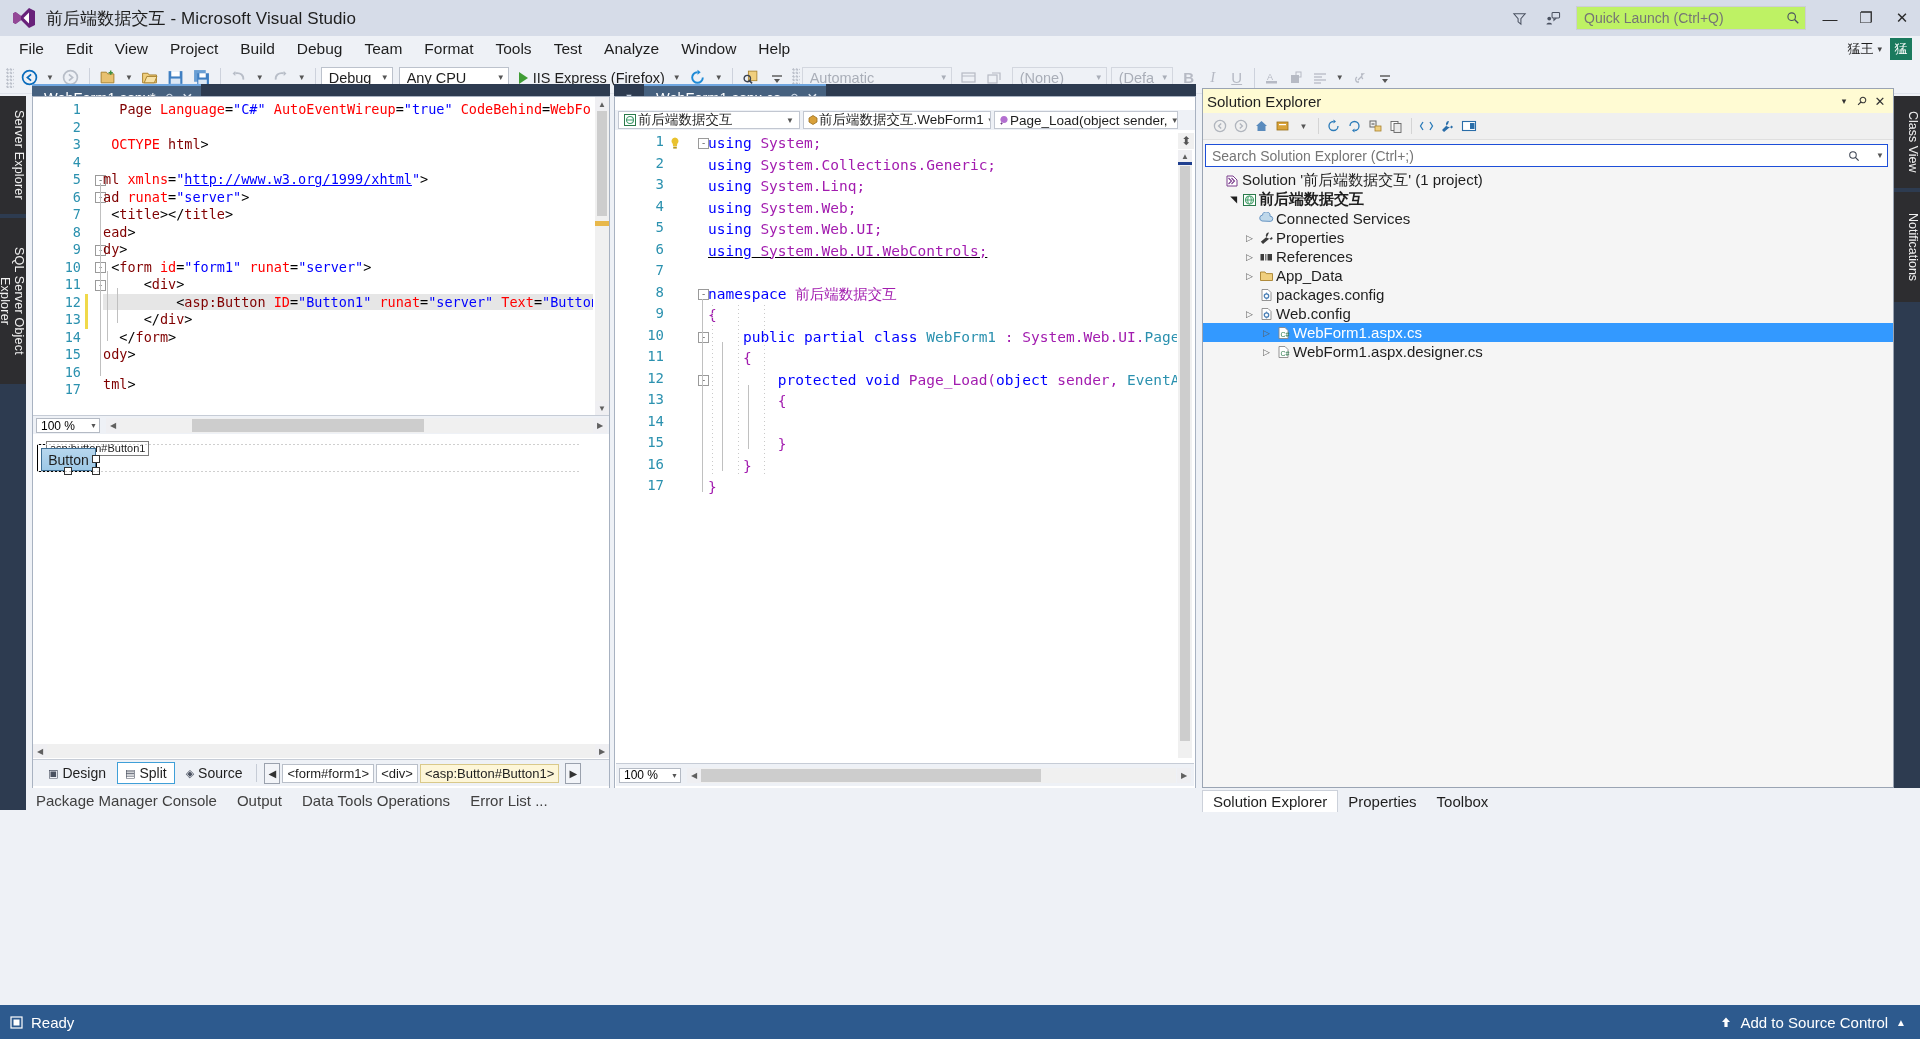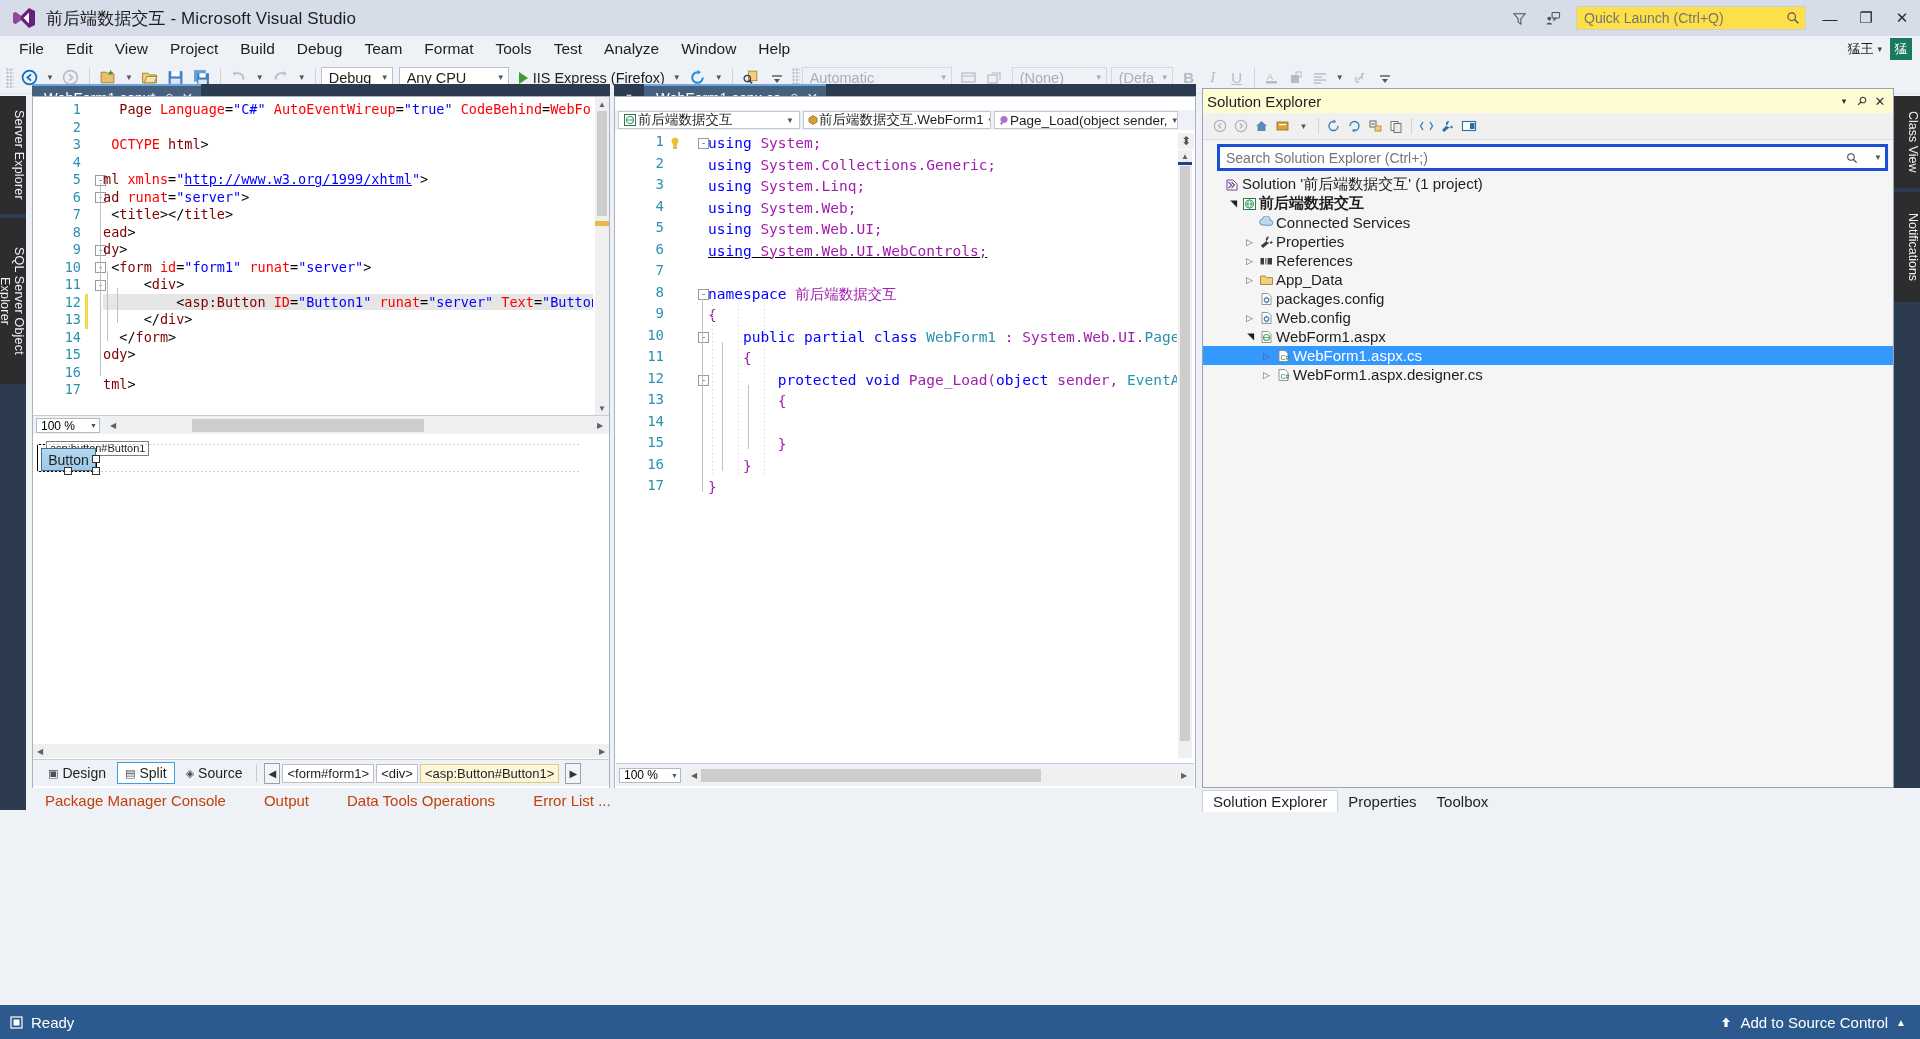--- a/index.html
+++ b/index.html
@@ -14,21 +14,21 @@
   #titlebar{
     position:absolute;left:0;top:0;width:1920px;height:36px;
     background:#d6dce8;display:flex;align-items:center;
   }
   #vs-logo{width:24px;height:22px;margin-left:12px;margin-right:10px;position:relative;}
   #vs-logo svg{display:block;}
   #title-text{font-size:17px;color:#1e1e1e;letter-spacing:.1px;}
   #titlebar-right{position:absolute;right:0;top:0;height:36px;display:flex;align-items:center;}
   .tb-icon{width:34px;height:30px;display:flex;align-items:center;justify-content:center;color:#4a5160;}
   #quick-launch{
-    width:230px;height:24px;background:#fde047;border:1px solid #ccced4;
+    width:230px;height:24px;background:#bef264;border:1px solid #ccced4;
     display:flex;align-items:center;margin:0 6px;box-sizing:border-box;
   }
   #quick-launch input{
     border:0;outline:0;background:transparent;flex:1;height:20px;
     font-family:"Liberation Sans",sans-serif;font-size:14px;color:#6f6f6f;padding-left:7px;
   }
   #ql-search{width:24px;display:flex;align-items:center;justify-content:center;color:#4a5160;}
   .win-btn{width:36px;height:30px;display:flex;align-items:center;justify-content:center;color:#2a2a2a;font-size:15px;}
   
   #menubar{
@@ -158,32 +158,32 @@
   .navcombo{height:18px;border:1px solid #c2c7d1;background:#fff;display:flex;align-items:center;
     font-size:13.5px;color:#1e1e1e;padding:0 2px 0 3px;box-sizing:border-box;overflow:hidden;white-space:nowrap;}
   .navcombo .nc-caret{font-size:8px;color:#555;margin-left:auto;padding:0 3px;}
   
   #se-pane{position:absolute;left:1202px;top:88px;width:692px;height:700px;background:#f5f5f5;
     border:1px solid #9aa4b3;box-sizing:border-box;}
   #se-header{height:24px;background:#fffbd3;display:flex;align-items:center;padding:0 4px;}
   #se-title{font-size:15px;color:#1e1e1e;flex:1;}
   #se-toolbar{height:26px;background:#f0f0f0;display:flex;align-items:center;padding-left:6px;border-bottom:1px solid #dfdfdf;}
   .se-tb{width:21px;height:21px;display:flex;align-items:center;justify-content:center;color:#4a5160;font-size:13px;}
-  #se-search{height:21px;margin:4px 5px 4px 14px;border:3px solid #1d4ed8;background:#fff;display:flex;align-items:center;gap:9px;}
+  #se-search{height:21px;margin:4px 5px 4px 2px;border:1px solid #1d4ed8;background:#fff;display:flex;align-items:center;gap:9px;}
   #se-search input{flex:1;border:0;outline:0;background:transparent;font-size:14px;color:#6f6f6f;
     font-family:"Liberation Sans",sans-serif;padding-left:6px;}
   .se-row{height:19px;display:flex;align-items:center;font-size:15px;color:#1e1e1e;white-space:nowrap;}
   .se-row.sel{background:#3399ff;color:#fff;}
   .se-arrow{width:13px;text-align:center;font-size:9px;color:#5a5a5a;}
   .se-arrow.open{color:#1e1e1e;}
   .se-ico{width:20px;display:flex;align-items:center;justify-content:center;}
   
   #bottom-tabs{position:absolute;left:26px;top:788px;width:1894px;height:24px;background:#eef1f6;
     display:flex;align-items:center;}
-  .bt{font-size:15px;color:#c2410c;padding:0 19px;text-align:center;}
+  .bt{font-size:15px;color:#404040;padding:0 10px;text-align:center;}
   #se-bottom-tabs{position:absolute;left:1202px;top:788px;width:692px;height:24px;
     background:#eef1f6;display:flex;align-items:flex-end;}
   .setab{font-size:15px;color:#1e1e1e;padding:2px 10px;}
   .setab.sel{background:#fff;border:1px solid #ccd1da;border-bottom:0;}
   
   #statusbar{position:absolute;left:0;top:1005px;width:1920px;height:34px;background:#2d5a8e;
     display:flex;align-items:center;color:#fff;font-size:15px;}
   #status-left{display:flex;align-items:center;padding-left:10px;}
   #status-right{margin-left:auto;display:flex;align-items:center;padding-right:14px;}
   .sb-ico{margin-right:8px;display:flex;align-items:center;}
@@ -810,31 +810,20 @@
         <span class="se-ico">
           <svg width="15" height="14" viewBox="0 0 15 14">
             <path d="M3 1.5 h6 l3 3 v8 h-9 Z" fill="#fff" stroke="#888" stroke-width=".9"></path>
             <circle cx="7.5" cy="8" r="2.2" fill="none" stroke="#4a7fb5" stroke-width="1.3"></circle>
             <line x1="7.5" y1="4.6" x2="7.5" y2="5.8" stroke="#4a7fb5" stroke-width="1.2"></line>
             <line x1="7.5" y1="10.2" x2="7.5" y2="11.4" stroke="#4a7fb5" stroke-width="1.2"></line>
           </svg>
         </span>
         <span>Web.config</span>
       </div>
-      <div class="se-row" style="padding-left: 40px;">
-        <span class="se-arrow open" style="transform: rotate(-90deg);">◢</span>
-        <span class="se-ico">
-          <svg width="15" height="14" viewBox="0 0 15 14">
-            <path d="M3 1.5 h6 l3 3 v8 h-9 Z" fill="#fff" stroke="#888" stroke-width=".9"></path>
-            <circle cx="7.5" cy="7.5" r="3" fill="none" stroke="#4aa36e" stroke-width="1.1"></circle>
-            <line x1="4.5" y1="7.5" x2="10.5" y2="7.5" stroke="#4aa36e" stroke-width=".9"></line>
-          </svg>
-        </span>
-        <span>WebForm1.aspx</span>
-      </div>
       <div class="se-row sel" style="padding-left: 57px;">
         <span class="se-arrow">▷</span>
         <span class="se-ico">
           <svg width="15" height="14" viewBox="0 0 15 14">
             <path d="M3 1.5 h6 l3 3 v8 h-9 Z" fill="#fff" stroke="#888" stroke-width=".9"></path>
             <text x="4.5" y="10.5" font-size="7" font-family="Liberation Sans" fill="#2a7a4a">C#</text>
           </svg>
         </span>
         <span>WebForm1.aspx.cs</span>
       </div>

